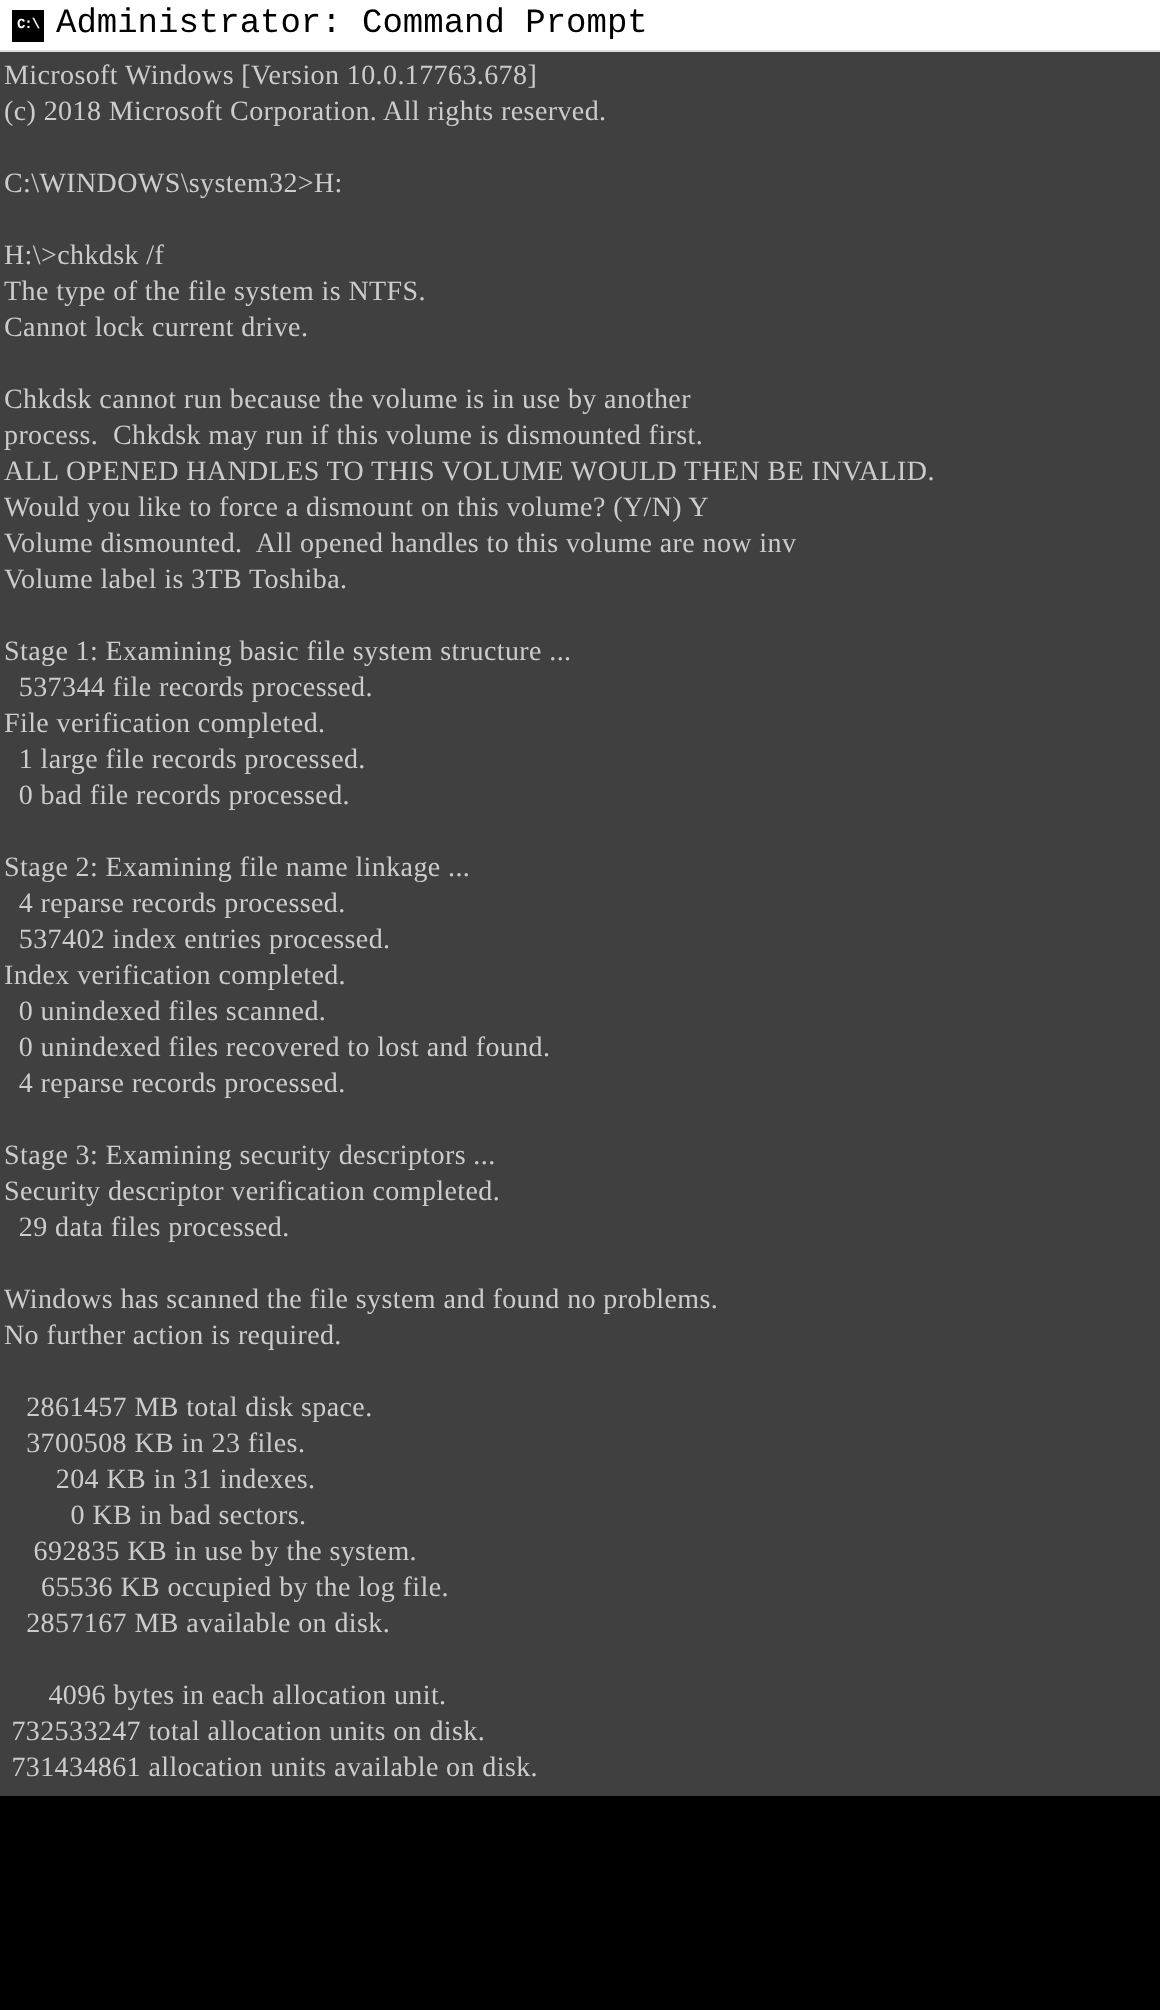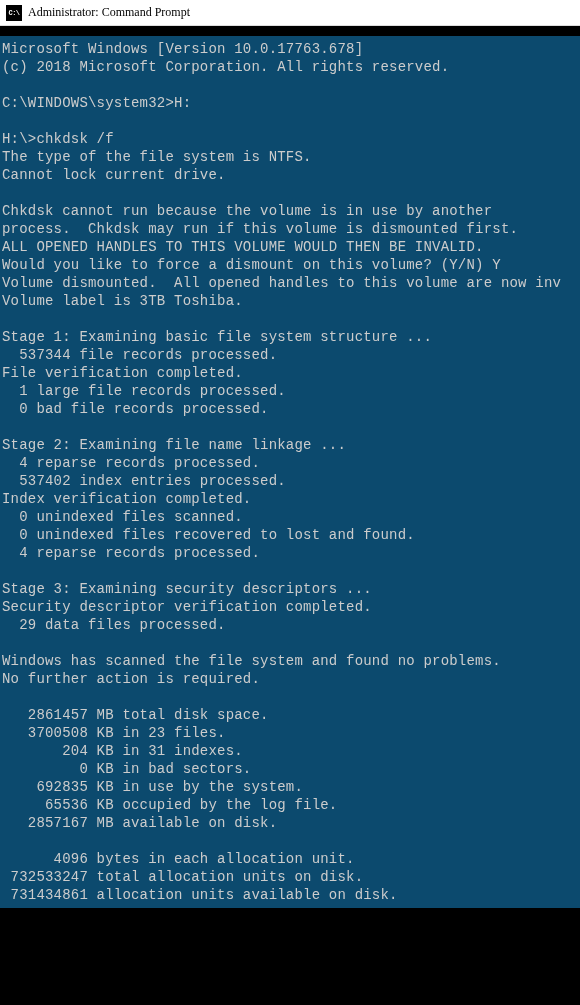--- a/index.html
+++ b/index.html
@@ -25,34 +25,33 @@
       background: #000;
       display: flex;
       align-items: center;
       justify-content: center;
       color: #fff;
       font-size: 7px;
       font-weight: bold;
       letter-spacing: -0.5px;
     }
     .titlebar-text {
-      font-family: Liberation Serif, serif;
-      font-size: 12px;
+      font-family: Liberation Mono, monospace;
+      font-size: 17px;
       color: #000;
     }
     .terminal {
-      background: #0c4a6e;
+      background: #404040;
       color: #ccc;
       padding: 4px 0 4px 2px;
       font-size: 14px;
       line-height: 18px;
       white-space: pre;
-      font-family: Liberation Mono, monospace;
+      font-family: Liberation Serif, serif;
       letter-spacing: 0.2px;
-      margin-top: 10px;
     }
     .line { min-height: 18px; white-space: pre; }
   </style>
 </head>
 <body>
 
 <div class="titlebar">
   <div class="titlebar-icon">
     <span>C:\</span>
   </div>

